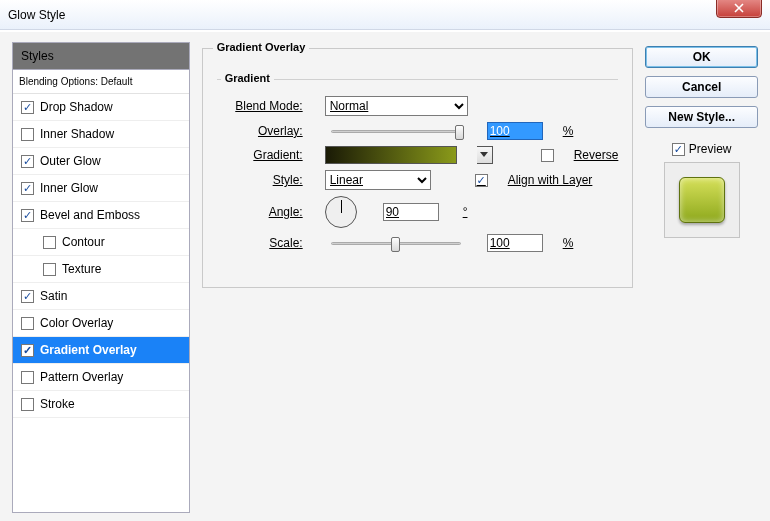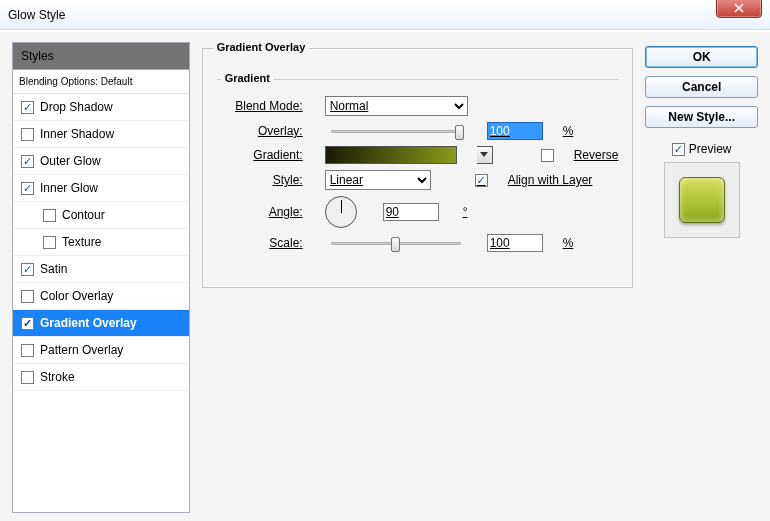--- a/index.html
+++ b/index.html
@@ -238,20 +238,24 @@
           <span>Inner Shadow</span>
         </div>
         <div class="style-row">
           <span class="cb checked"></span>
           <span>Outer Glow</span>
         </div>
         <div class="style-row">
           <span class="cb checked"></span>
           <span>Inner Glow</span>
         </div>
+        <div class="style-row">
+          <span class="cb checked"></span>
+          <span>Bevel and Emboss</span>
+        </div>
         <div class="style-row indent">
           <span class="cb"></span>
           <span>Contour</span>
         </div>
         <div class="style-row indent">
           <span class="cb"></span>
           <span>Texture</span>
         </div>
         <div class="style-row">
           <span class="cb checked"></span>

